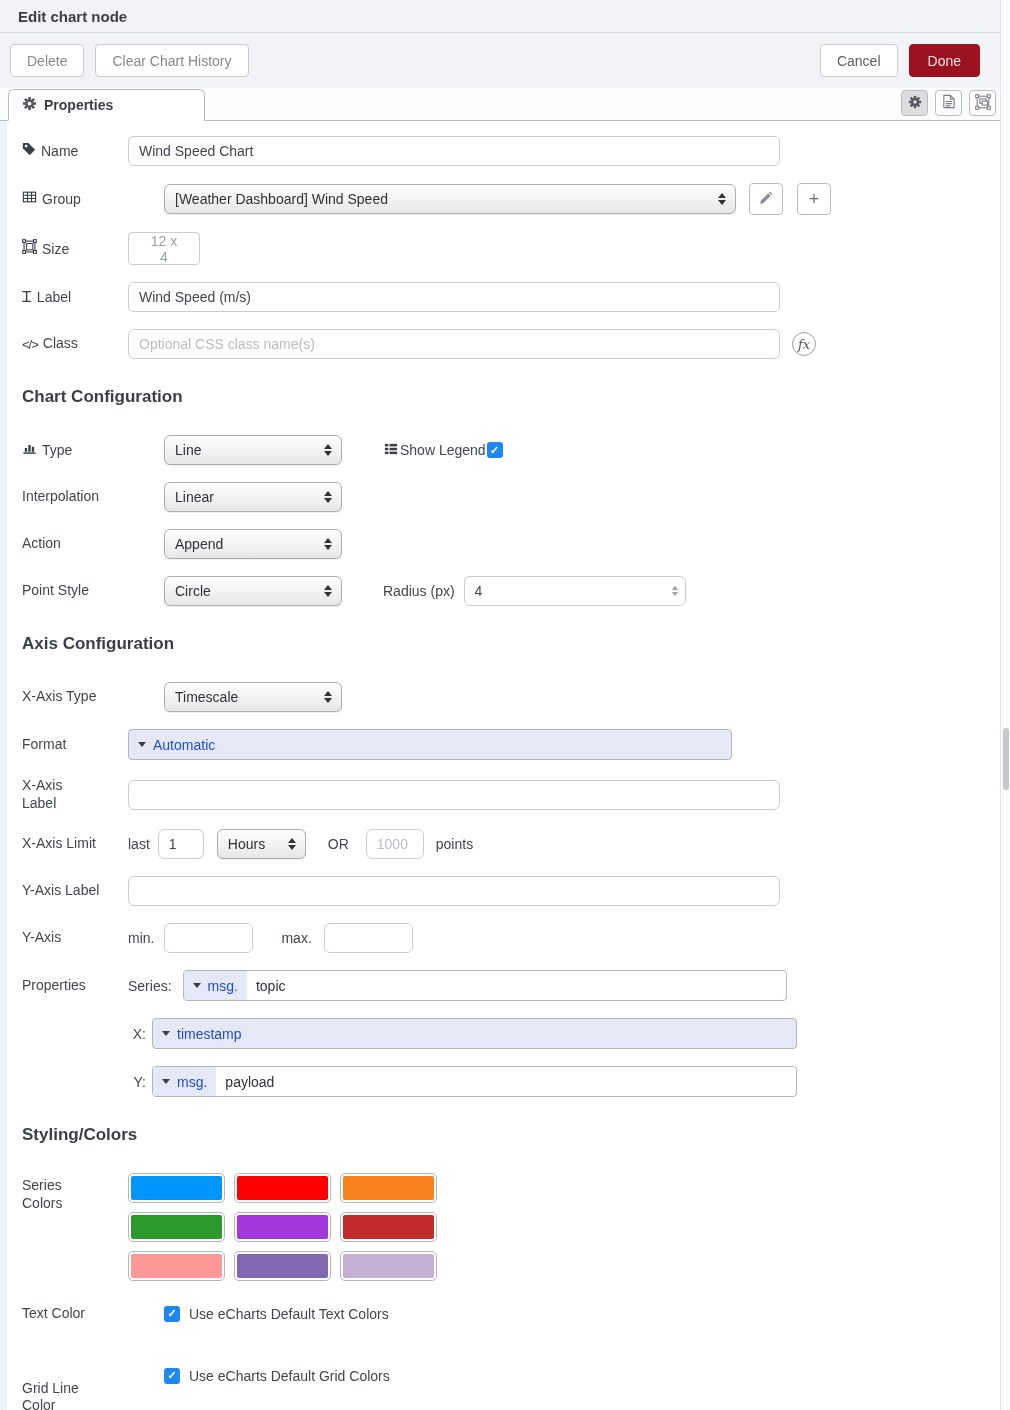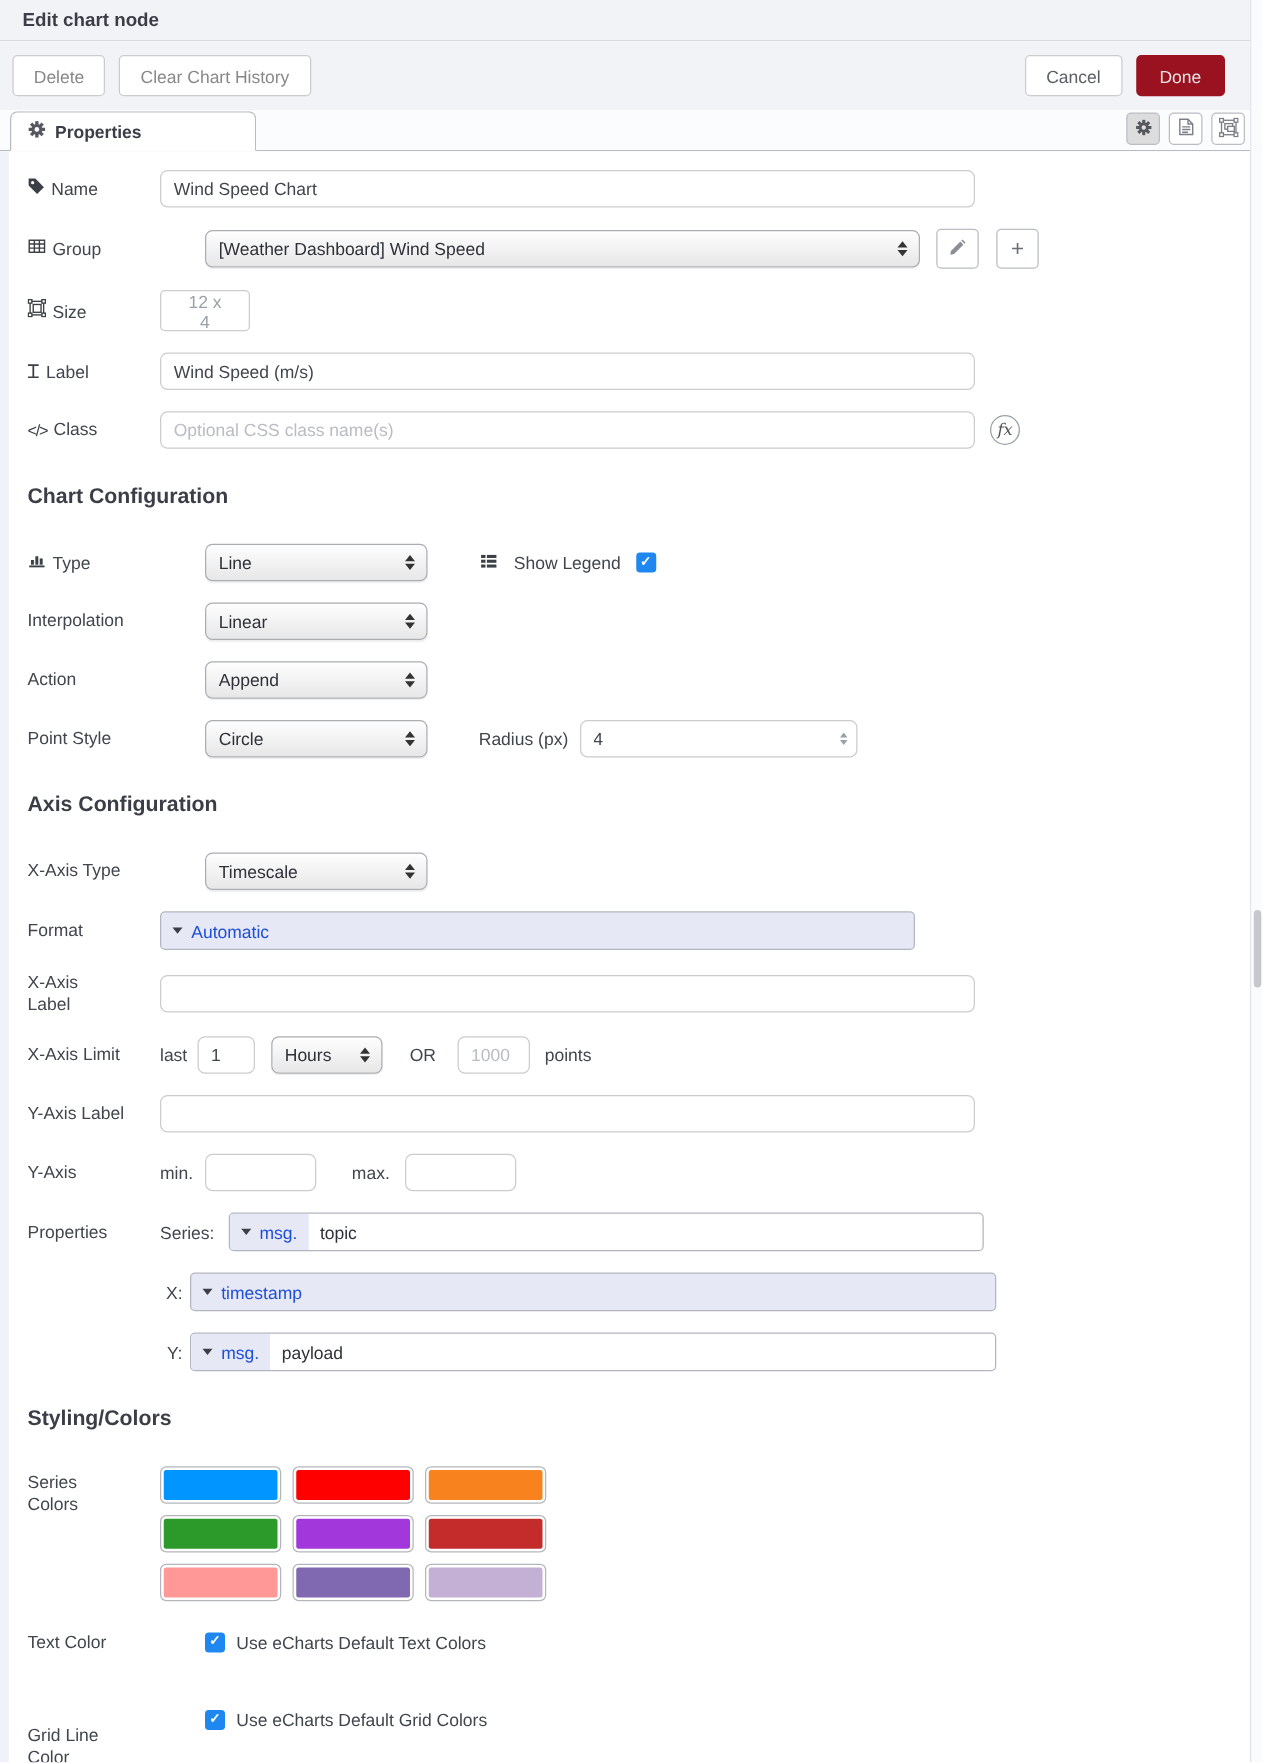--- a/index.html
+++ b/index.html
@@ -265,21 +265,21 @@
         </span>
         <span class="txtspan">Type</span>
       </div>
       <div class="sel w-sel">
         <span>Line</span>
         <span class="arrows">
             <i class="tri-up"></i>
             <i class="tri-dn"></i>
           </span>
       </div>
-      <div style="display:flex;align-items:center;gap:12px;margin-left:41px;">
+      <div style="display:flex;align-items:center;gap:1px;margin-left:41px;">
         <span>
           <svg width="16" height="14" viewBox="0 0 16 16" fill="#3b3f46">
               <rect x="1" y="2.2" width="4" height="2.8"></rect>
               <rect x="6.3" y="2.2" width="8.7" height="2.8"></rect>
               <rect x="1" y="6.6" width="4" height="2.8"></rect>
               <rect x="6.3" y="6.6" width="8.7" height="2.8"></rect>
               <rect x="1" y="11" width="4" height="2.8"></rect>
               <rect x="6.3" y="11" width="8.7" height="2.8"></rect>
             </svg>
         </span>

